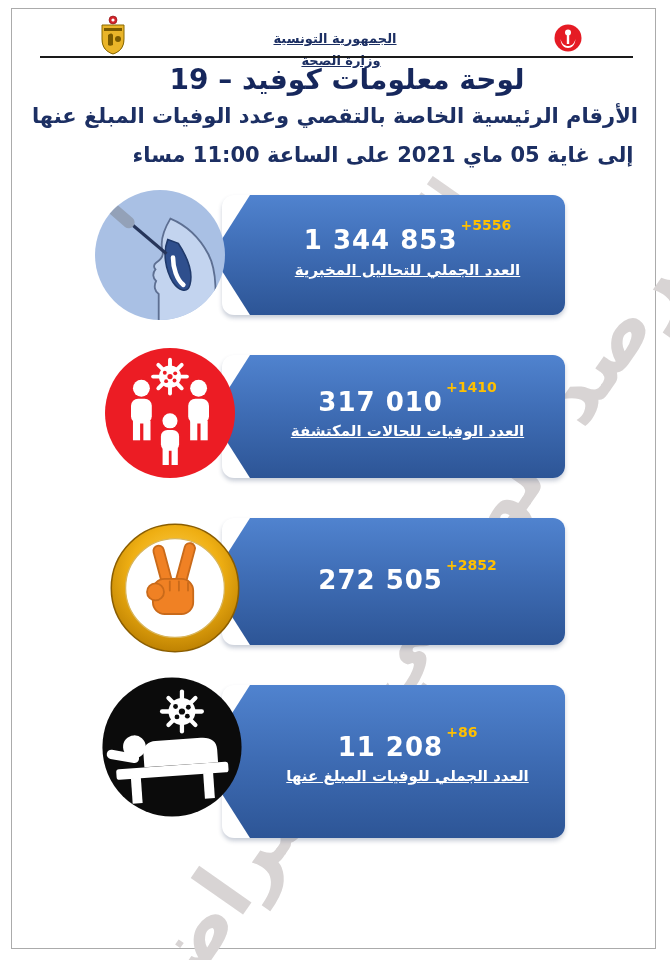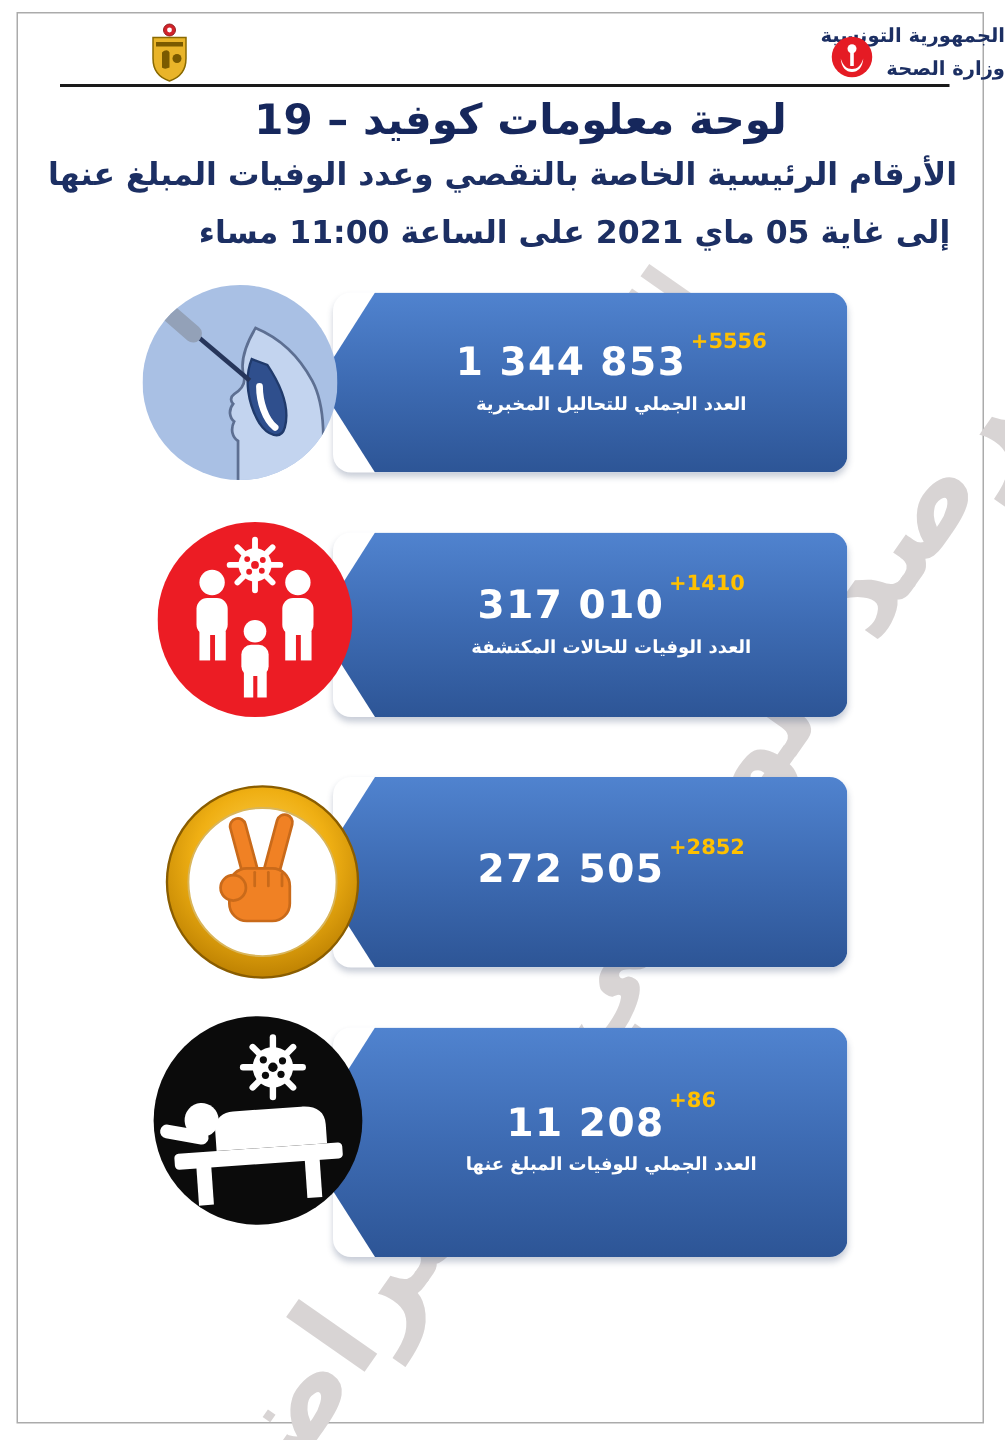--- a/index.html
+++ b/index.html
@@ -19,22 +19,22 @@
     transform:rotate(-55deg);transform-origin:100% 50%;
     right:-60px;top:120px;z-index:1;pointer-events:none;
   }
   .wm-frag{
     position:absolute;left:424px;top:168px;font-size:58px;font-weight:bold;
     color:#dcd8d8;transform:rotate(-55deg);z-index:1;pointer-events:none;
   }
   
   .coat{position:absolute;left:100px;top:15px;width:26px;height:40px;z-index:3;}
   .hdr-center{
-    position:absolute;left:0;top:17px;width:100%;text-align:right;
-    color:#1c2f63;font-weight:bold;z-index:3;direction:rtl;
+    position:absolute;left:0;top:31px;width:100%;text-align:center;
+    color:#1c2f63;font-weight:bold;z-index:3;direction:rtl;text-decoration:underline;
   }
   .hdr-line1{font-size:13px;}
   .hdr-line2{font-size:13px;margin-top:7px;margin-left:12px;}
   .moh-logo{
     position:absolute;right:88px;top:24px;width:28px;height:28px;z-index:3;
   }
   .divider{
     position:absolute;left:40px;top:56px;width:593px;height:0;
     border-top:2px solid #1a1a1a;z-index:3;
   }
@@ -70,21 +70,21 @@
   }
   .stat-number{
     direction:ltr;font-size:26px;font-weight:bold;letter-spacing:1px;
     line-height:1.15;
   }
   .stat-delta{
     color:#ffc000;font-size:14px;font-weight:bold;position:relative;
     top:-9px;margin-left:3px;letter-spacing:0;
   }
   .stat-label{
-    font-size:12px;font-weight:bold;line-height:1.6;max-width:275px;margin-top:2px;
+    font-size:15px;font-weight:bold;line-height:1.6;max-width:275px;margin-top:2px;text-decoration:underline;
   }
   .r1i{left:95px;top:190px;width:130px;height:130px;}
   .r1c{left:222px;top:195px;height:120px;}
   .r2i{left:105px;top:348px;width:130px;height:130px;}
   .r2c{left:222px;top:355px;height:123px;}
   .r3i{left:110px;top:523px;width:130px;height:130px;}
   .r3c{left:222px;top:518px;height:127px;}
   .r4i{left:101px;top:676px;width:142px;height:142px;}
   .r4c{left:222px;top:685px;height:153px;}
 </style>

